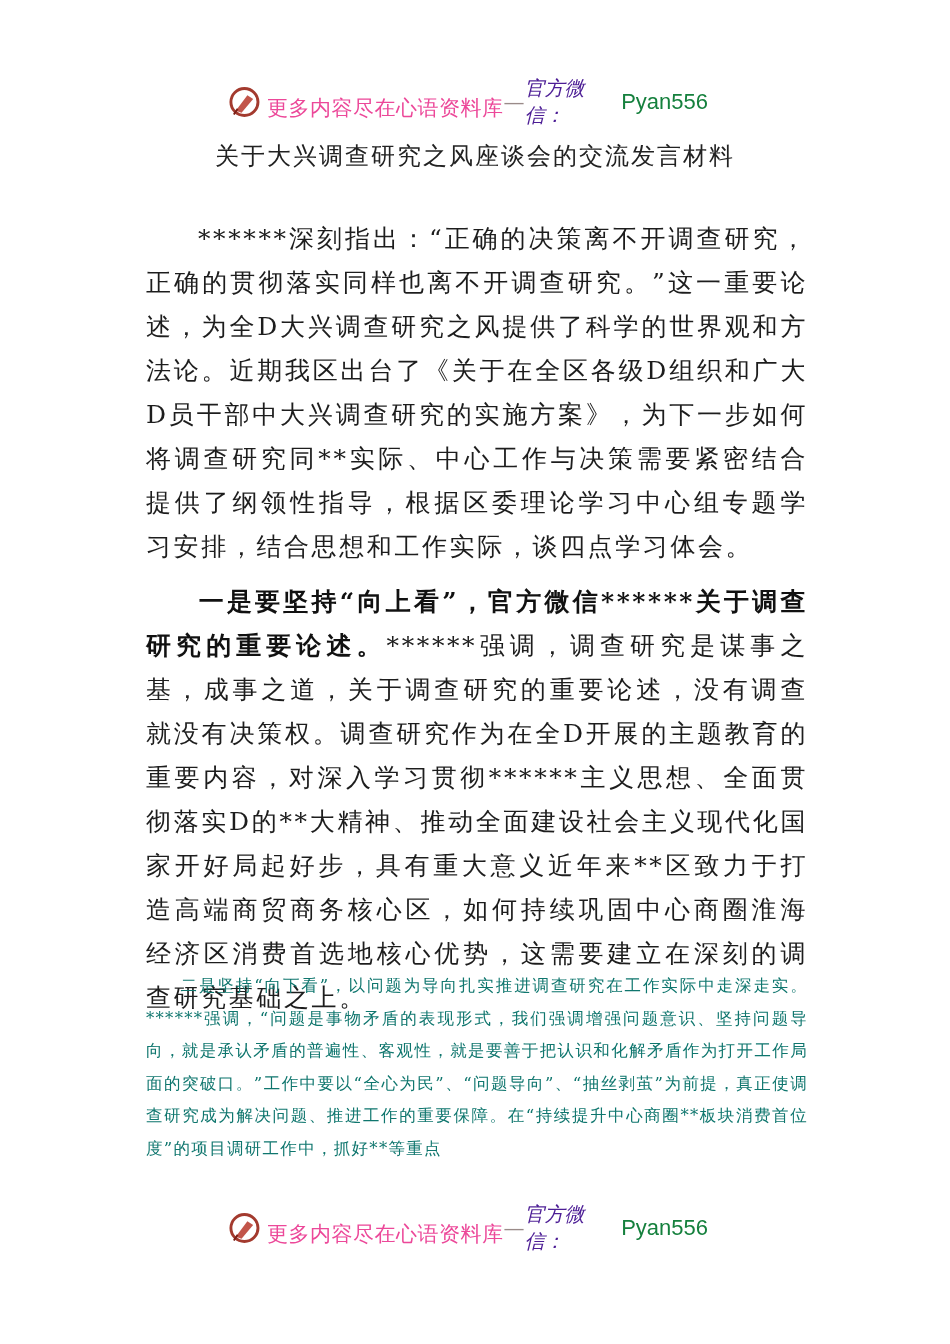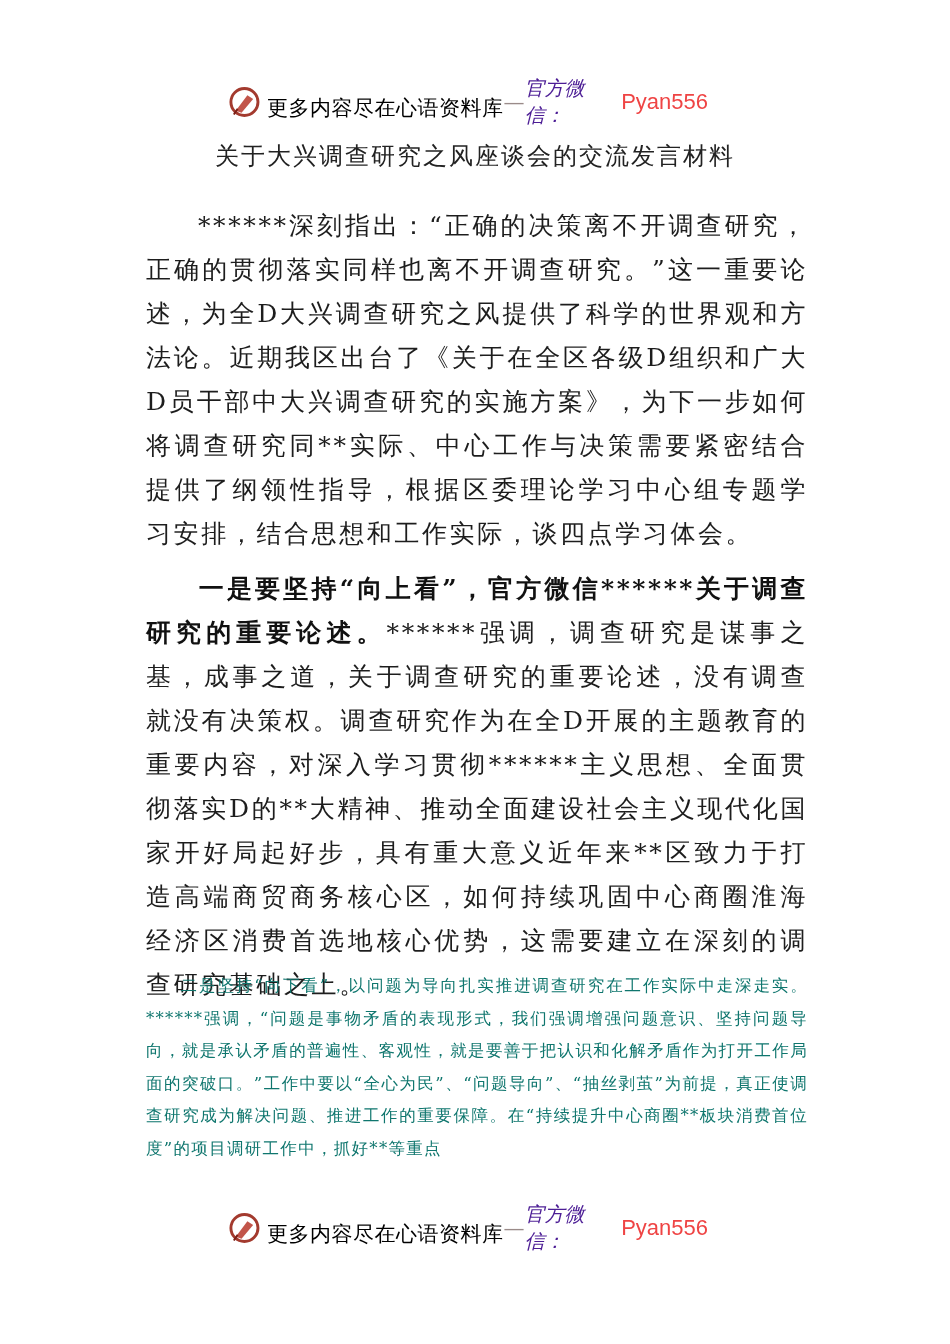--- a/index.html
+++ b/index.html
@@ -1,24 +1,24 @@
 <!DOCTYPE html>
 <html><head>
 <meta charset="utf-8">
 <style>
   html,body{margin:0;padding:0;background:#ffffff;}
   body{width:950px;height:1344px;position:relative;overflow:hidden;font-family:"DejaVu Serif","Liberation Serif",serif;color:#1a1a1a;}
   .banner{position:absolute;left:228px;width:480px;height:40px;display:flex;align-items:center;}
   .banner .logo{width:34px;height:34px;margin-right:6px;}
-  .banner .b-text{font-family:"DejaVu Serif",serif;font-size:21px;color:#000000;white-space:nowrap;letter-spacing:0.5px;margin-top:12px;}
+  .banner .b-text{font-family:"DejaVu Serif",serif;font-size:21px;color:#ec4899;white-space:nowrap;letter-spacing:0.5px;margin-top:12px;}
   .banner .b-dash{color:#9a8b89;font-size:21px;}
   .banner .b-wx{color:#4c1d95;font-size:20px;font-style:italic;}
-  .banner .b-id{color:#ef4444;font-family:"Liberation Sans",sans-serif;font-size:22px;}
+  .banner .b-id{color:#15803d;font-family:"Liberation Sans",sans-serif;font-size:22px;}
   .title{position:absolute;top:140px;left:0;width:950px;text-align:center;font-size:24px;letter-spacing:2px;color:#222;}
-  .para{position:absolute;left:146px;width:662px;font-size:25px;line-height:44px;letter-spacing:2.6px;text-align:justify;color:#1d1d1d;}
+  .para{position:absolute;left:146px;width:662px;font-size:25px;line-height:44px;letter-spacing:2.6px;text-align:justify;color:#1d1d1d;margin-top:13px;}
   .para .indent{display:inline-block;width:52px;}
   .para b{font-weight:bold;color:#111;}
   .small{position:absolute;left:146px;width:662px;font-size:16.5px;line-height:32.5px;letter-spacing:1.3px;text-align:justify;color:#0f766e;}
   .small .indent{display:inline-block;width:34px;}
 </style>
 </head>
 <body>
 
 <div class="banner" style="top:82px;">
   <svg class="logo" viewBox="0 0 34 34">

